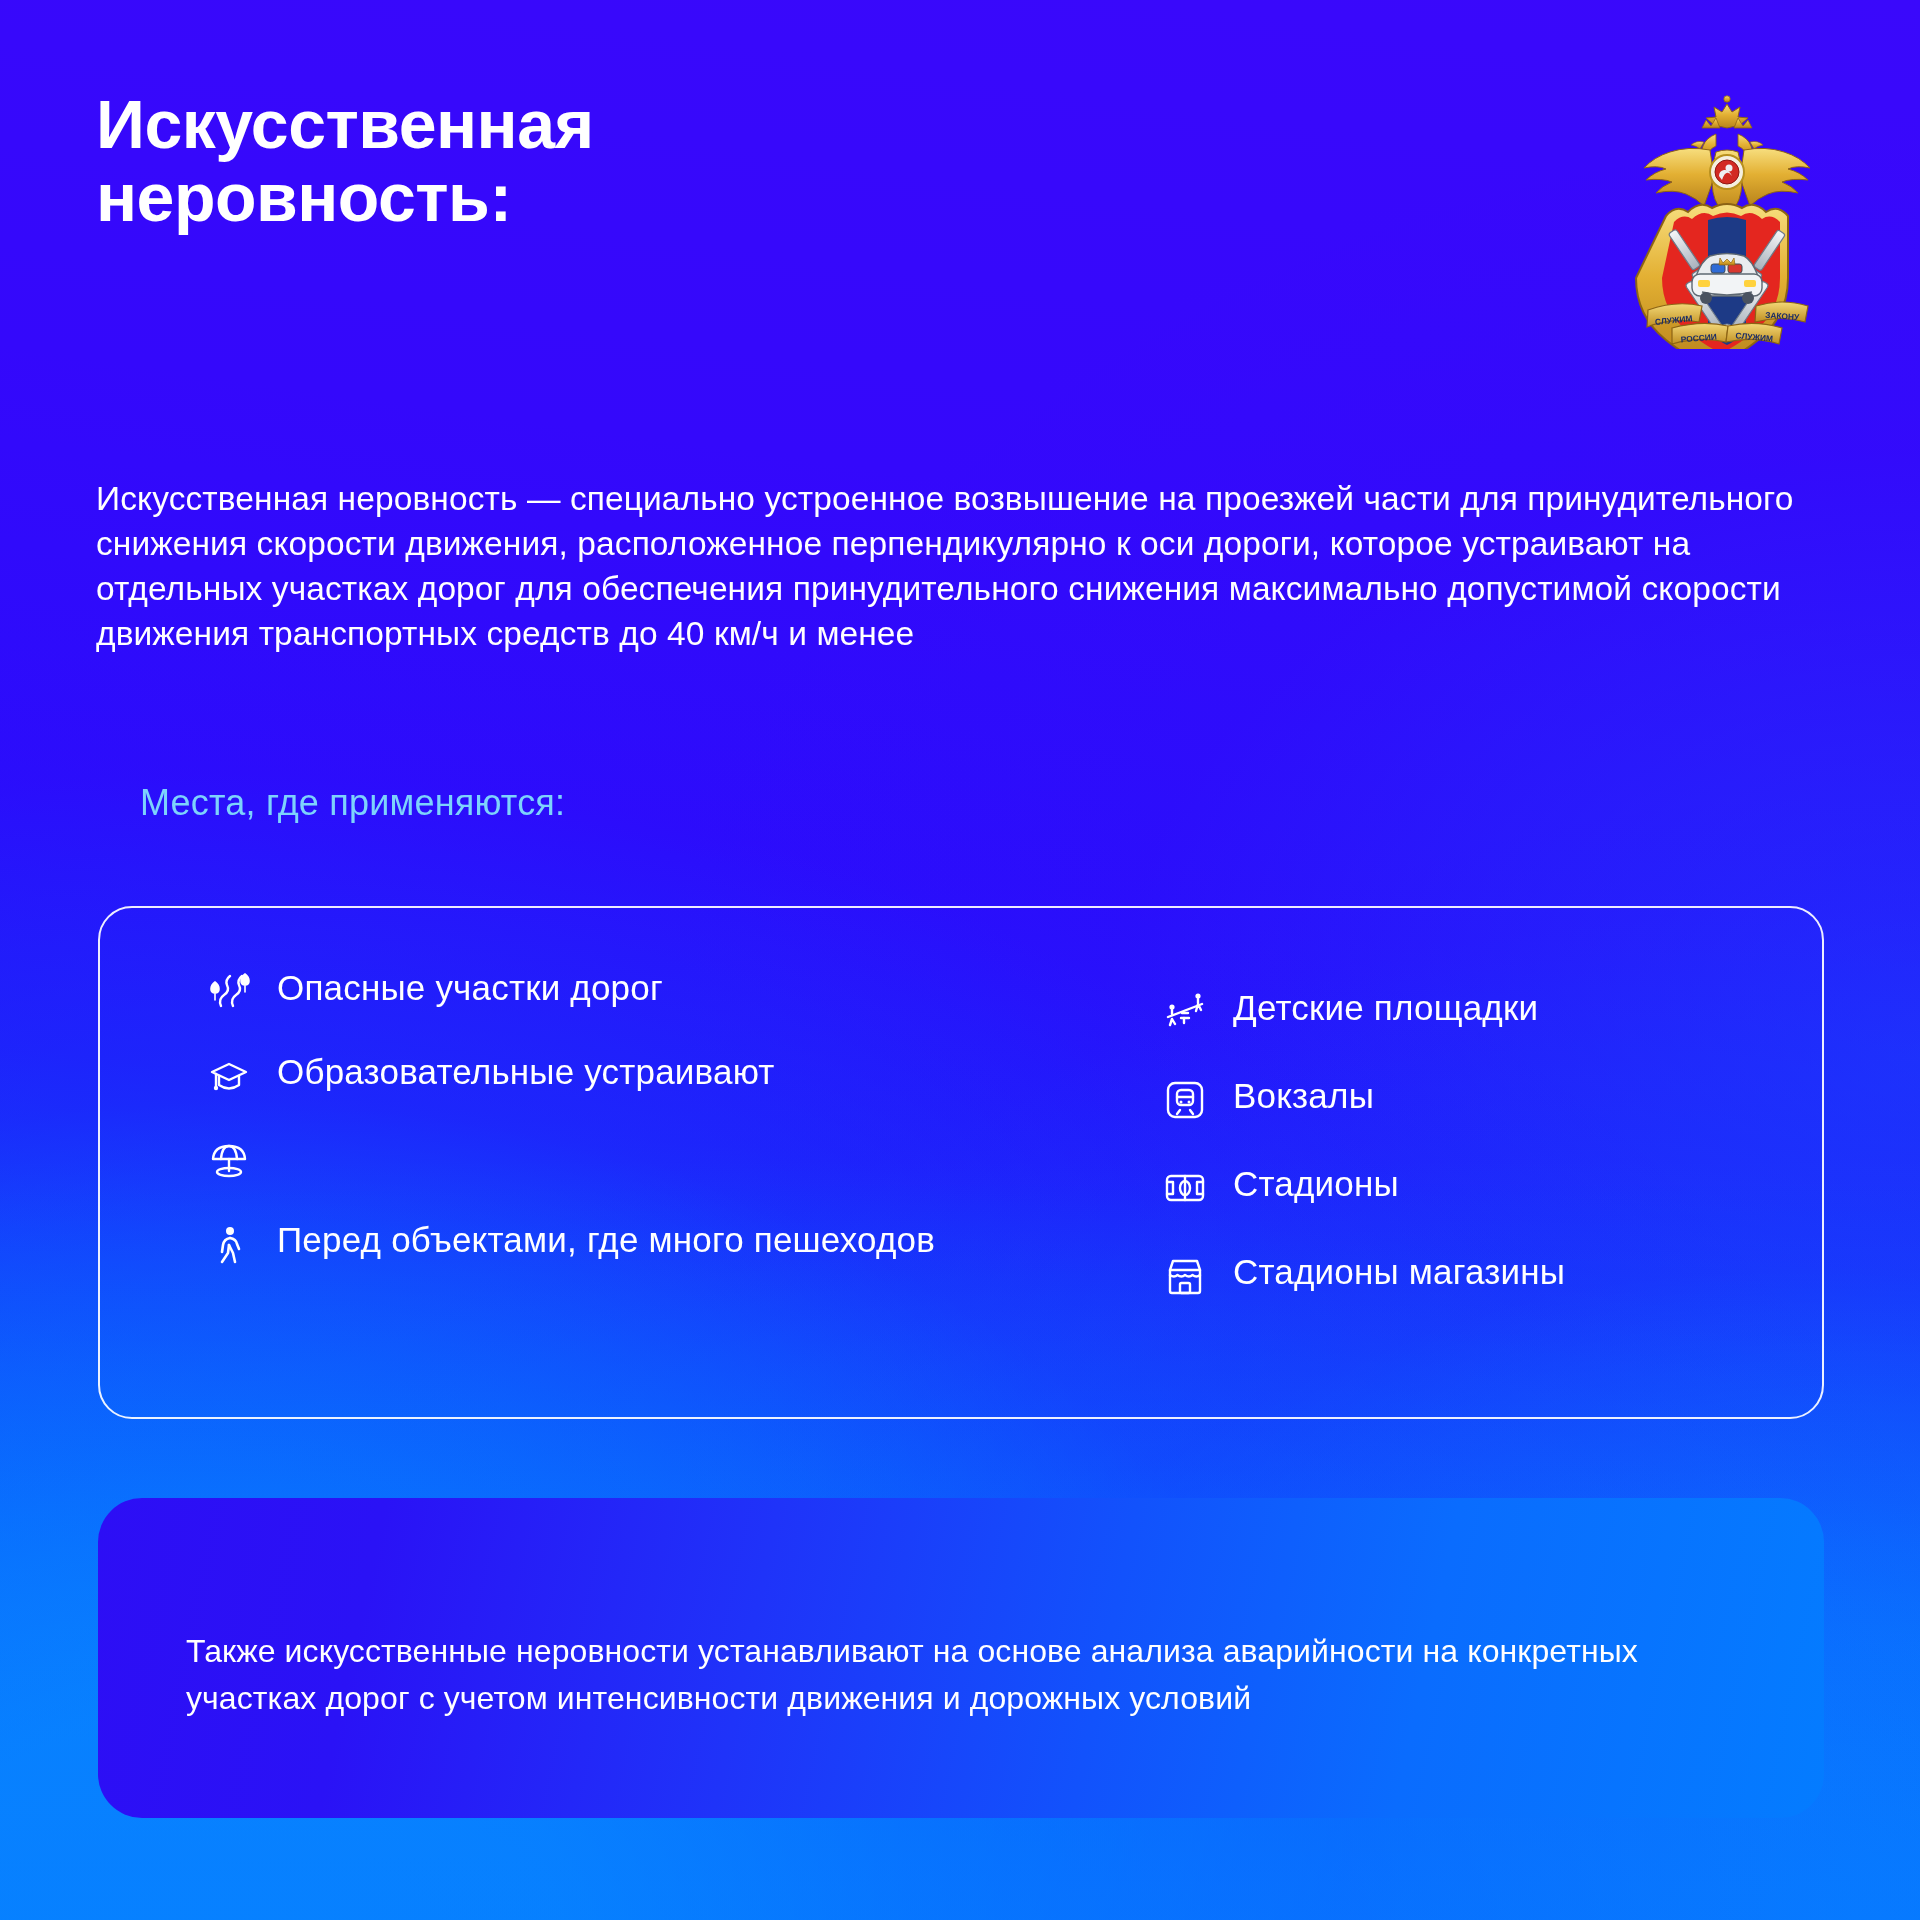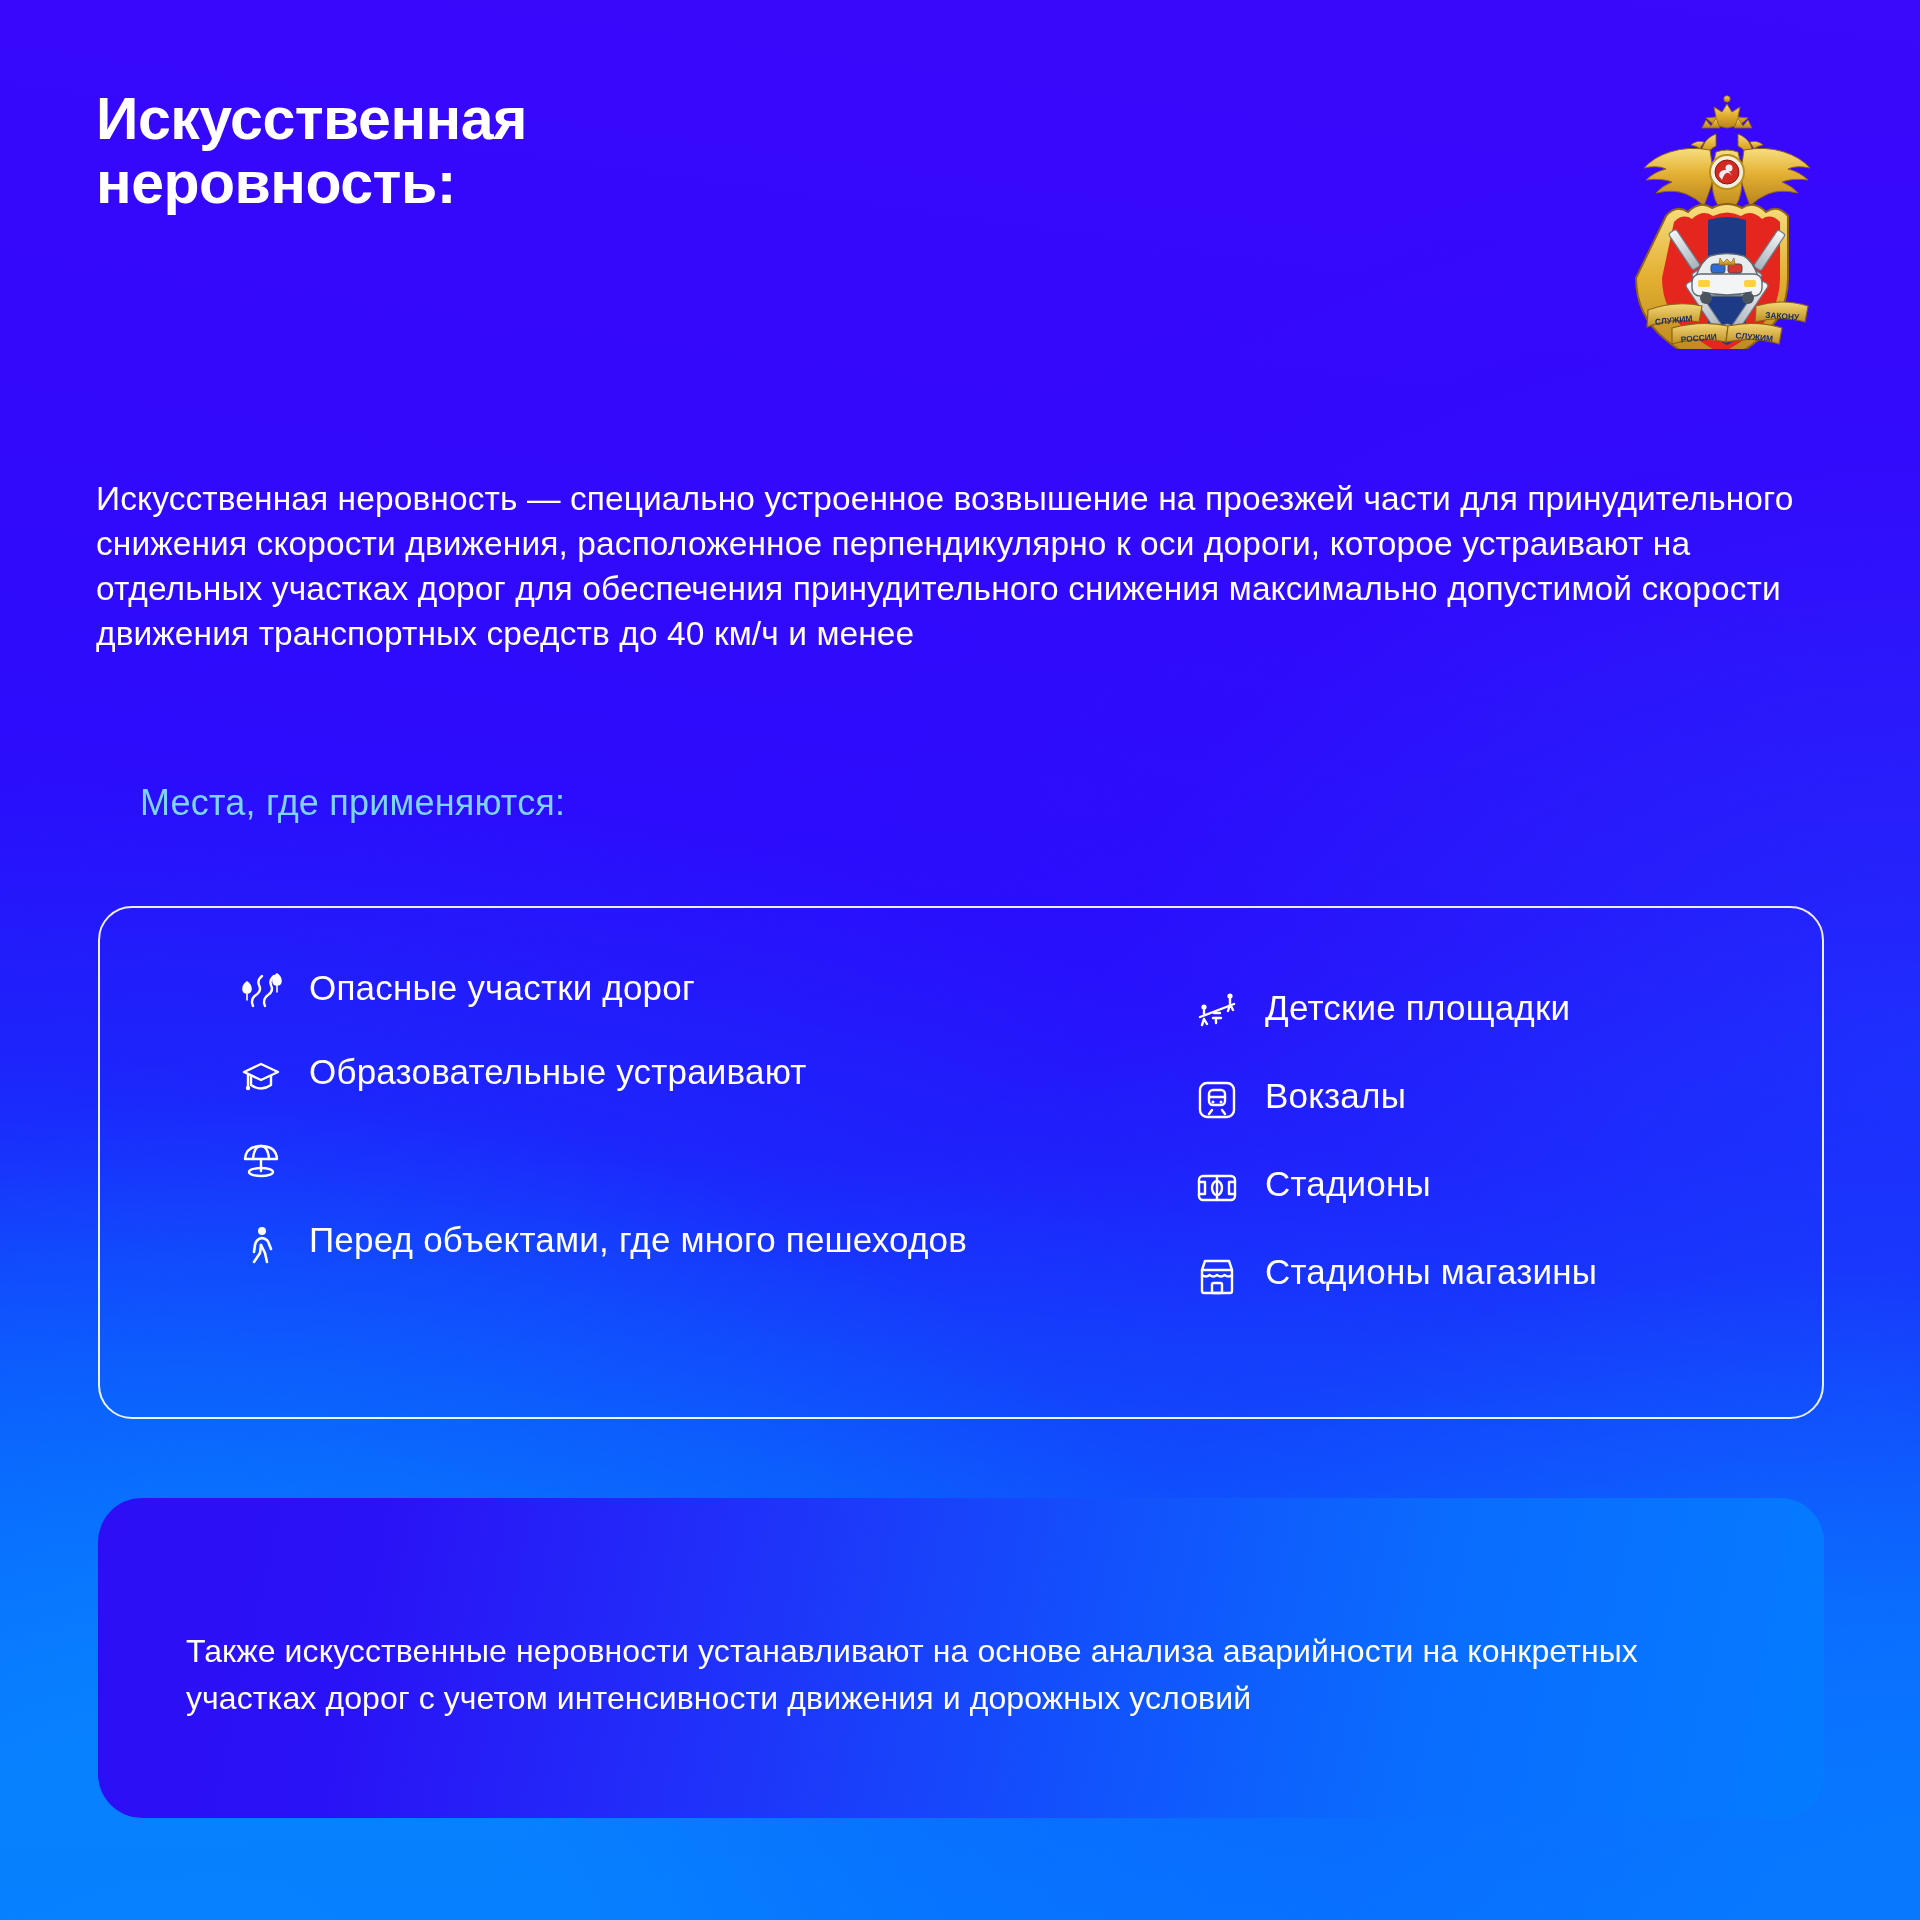--- a/index.html
+++ b/index.html
@@ -27,21 +27,21 @@
     z-index:0;
   }
   .wrap{position:relative;z-index:2;width:1920px;height:1920px;}
 
   
   .header{
     position:absolute;left:96px;top:88px;right:96px;height:250px;
   }
   .page-title{
     color:#fff;
-    font-size:59px;
+    font-size:68px;
     line-height:1.08;
     font-weight:700;
     letter-spacing:-0.5px;
     max-width:900px;
     white-space:pre-line;
   }
   .emblem{
     position:absolute;right:2px;top:6px;
     width:190px;height:255px;
   }
@@ -65,21 +65,20 @@
 
   
   .card{
     position:absolute;left:98px;top:906px;width:1726px;height:513px;
     border:2px solid rgba(255,255,255,0.92);
     border-radius:34px;
   }
   .card-cols{
     position:absolute;inset:0;
     display:flex;
-    margin-left:32px;
   }
   .col{flex:0 0 auto;}
   .col-left{width:965px;padding:58px 0 0 107px;}
   .col-right{width:761px;padding:78px 0 0 98px;}
 
   .place{
     display:flex;align-items:flex-start;gap:26px;
     color:#fff;
   }
   .col-left .place{margin-bottom:36px;}

